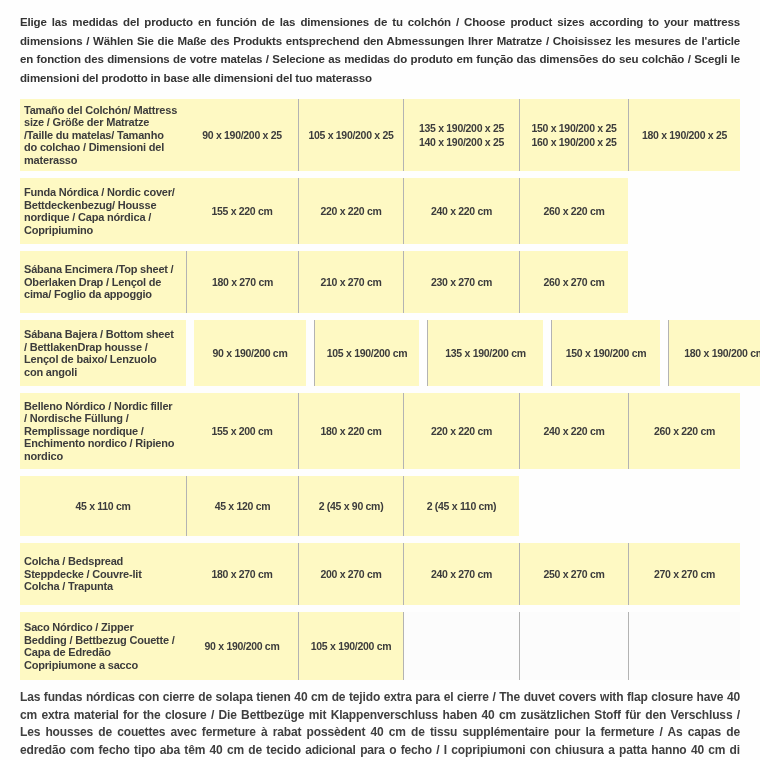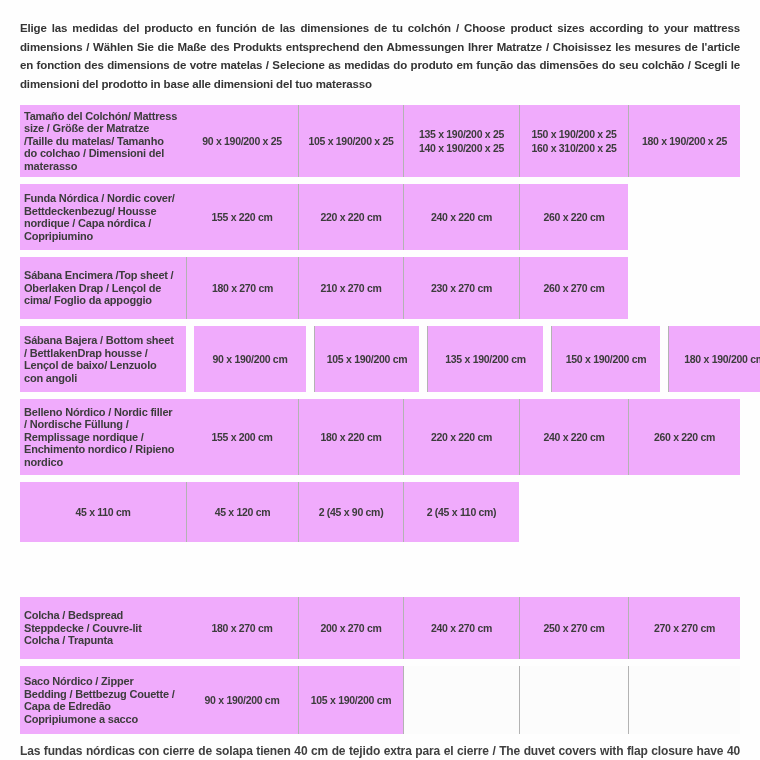--- a/index.html
+++ b/index.html
@@ -6,21 +6,21 @@
     margin: 0;
     padding: 0;
     background: #ffffff;
     font-family: "Liberation Sans", sans-serif;
     color: #3a3a3a;
   }
   .page {
     width: 760px;
     height: 760px;
     box-sizing: border-box;
-    padding: 19px 20px 0 20px;
+    padding: 13px 20px 0 20px;
     background: #fefefe;
     overflow: hidden;
   }
   .intro {
     margin: 0 0 12px 0;
     font-size: 11.5px;
     font-weight: 700;
     line-height: 18.5px;
     letter-spacing: -0.15px;
     text-align: justify;
@@ -29,21 +29,21 @@
   .size-table {
     display: flex;
     flex-direction: column;
     gap: 7px;
   }
   .trow {
     display: grid;
     grid-template-columns: 166px 112px 105px 116px 109px 112px;
   }
   .cell {
-    background: #f0abfc;
+    background: #fef9c3;
     display: flex;
     align-items: center;
     box-sizing: border-box;
   }
   .cell.label {
     padding: 4px 8px 4px 4px;
     font-size: 11px;
     font-weight: 700;
     line-height: 12.5px;
     letter-spacing: -0.2px;
@@ -60,21 +60,21 @@
   }
   .cell.value span { display: block; line-height: 14px; }
   .cell.sep { border-left: 1px solid #b3b3b3; }
   .cell.empty { background: #fcfcfc; }
   .h-header { min-height: 72px; }
   .h-r0 { min-height: 66px; }
   .h-r1 { min-height: 62px; }
   .h-r2 { min-height: 66px; gap: 8px; }
   .h-r3 { min-height: 76px; }
   .h-r4 { min-height: 60px; }
-  .h-r5 { min-height: 62px; margin-top: 48px; }
+  .h-r5 { min-height: 62px; }
   .h-r6 { min-height: 68px; }
   .footnote {
     margin: 9px 0 0 0;
     font-size: 12px;
     font-weight: 700;
     line-height: 17.5px;
     letter-spacing: -0.15px;
     text-align: justify;
     color: #3f3f3f;
   }
@@ -95,21 +95,21 @@
       </div>
       <div class="cell value sep">
         <span>105 x 190/200 x 25</span>
       </div>
       <div class="cell value sep">
         <span>135 x 190/200 x 25</span>
         <span>140 x 190/200 x 25</span>
       </div>
       <div class="cell value sep">
         <span>150 x 190/200 x 25</span>
-        <span>160 x 310/200 x 25</span>
+        <span>160 x 190/200 x 25</span>
       </div>
       <div class="cell value sep">
         <span>180 x 190/200 x 25</span>
       </div>
     </div>
 
     <div class="trow h-r0">
       <div class="cell label">Funda Nórdica /  Nordic cover/ Bettdeckenbezug/ Housse nordique  / Capa nórdica / Copripiumino</div>
       <div class="cell value">155 x 220 cm</div>
       <div class="cell value sep">220 x 220 cm</div>

